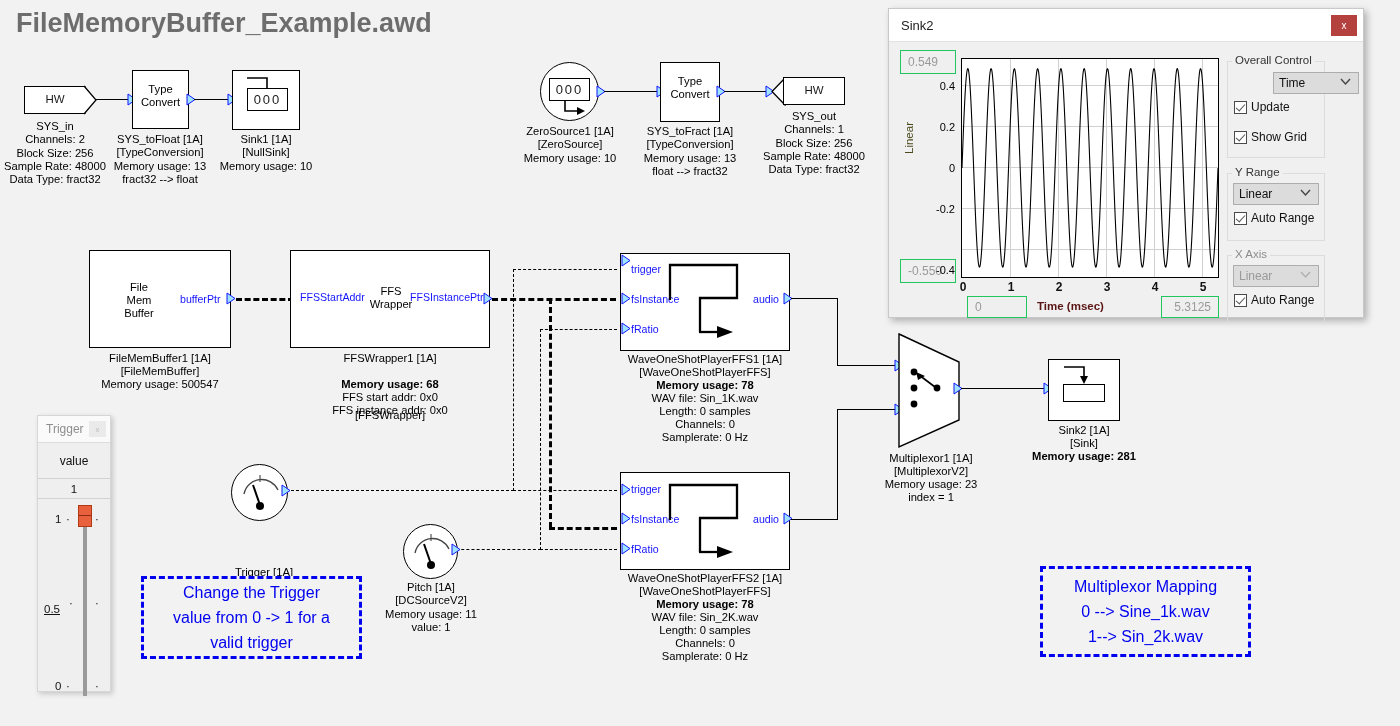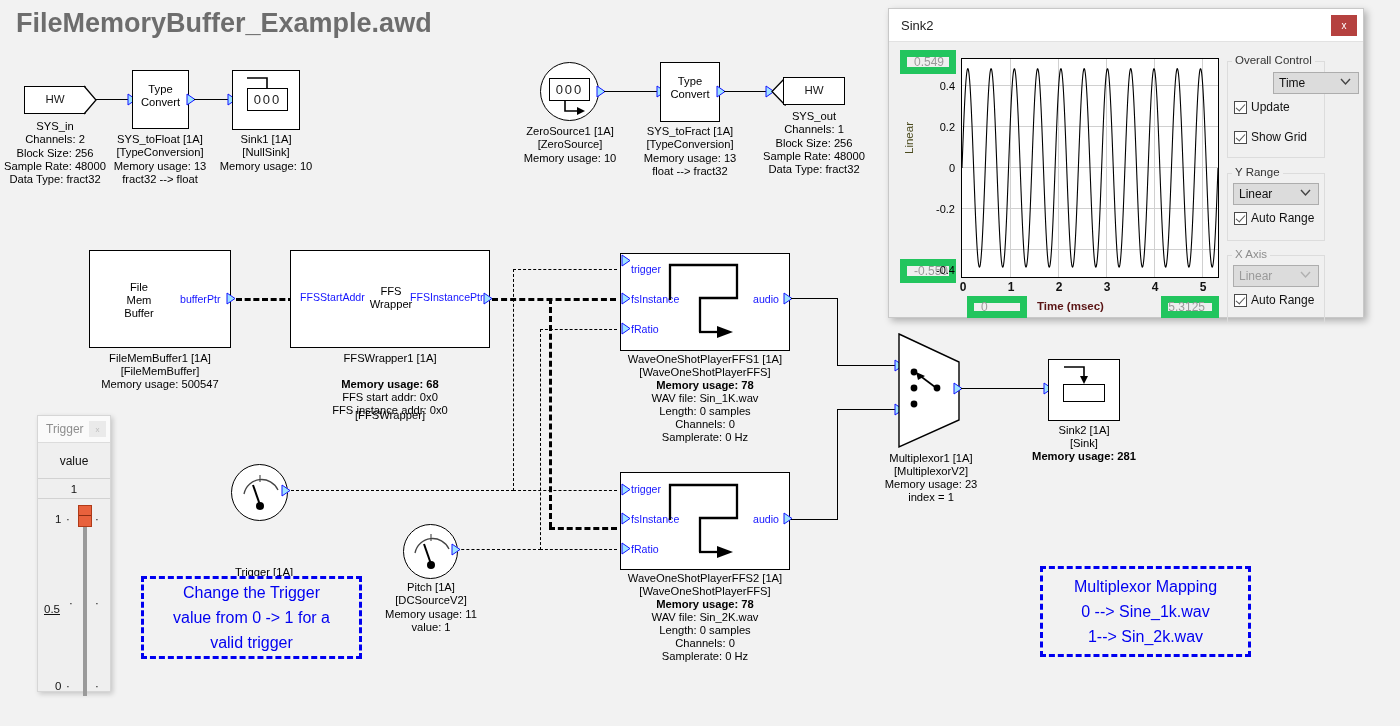--- a/index.html
+++ b/index.html
@@ -62,21 +62,21 @@
     position:absolute;left:0;top:0;width:100%;height:33px;background:#fff;
     border-bottom:1px solid #e2e2e2;box-sizing:border-box;
   }
   #sink2-title{position:absolute;left:12px;top:9px;font-size:13px;color:#222;}
   #sink2-close{
     position:absolute;right:6px;top:6px;width:26px;height:21px;background:#b5413f;
     color:#fff;font-size:10px;display:flex;align-items:center;justify-content:center;
     cursor:pointer;
   }
   .valbox{
-    position:absolute;background:#efefef;border:7px solid #22c55e;color:#9a9a9a;
+    position:absolute;background:#efefef;border:1px solid #22c55e;color:#9a9a9a;
     font-size:12px;display:flex;align-items:center;box-sizing:border-box;
   }
   .grpbox{position:absolute;border:1px solid #dcdcdc;box-sizing:border-box;}
   .grplbl{position:absolute;font-size:11.5px;color:#333;background:#f0f0f0;padding:0 3px;}
   .combo{
     position:absolute;height:22px;background:#dcdcdc;border:1px solid #adadad;
     box-sizing:border-box;display:flex;align-items:center;padding-left:5px;
     font-size:12px;color:#111;cursor:pointer;
   }
   .combo.disabled{color:#9a9a9a;}

